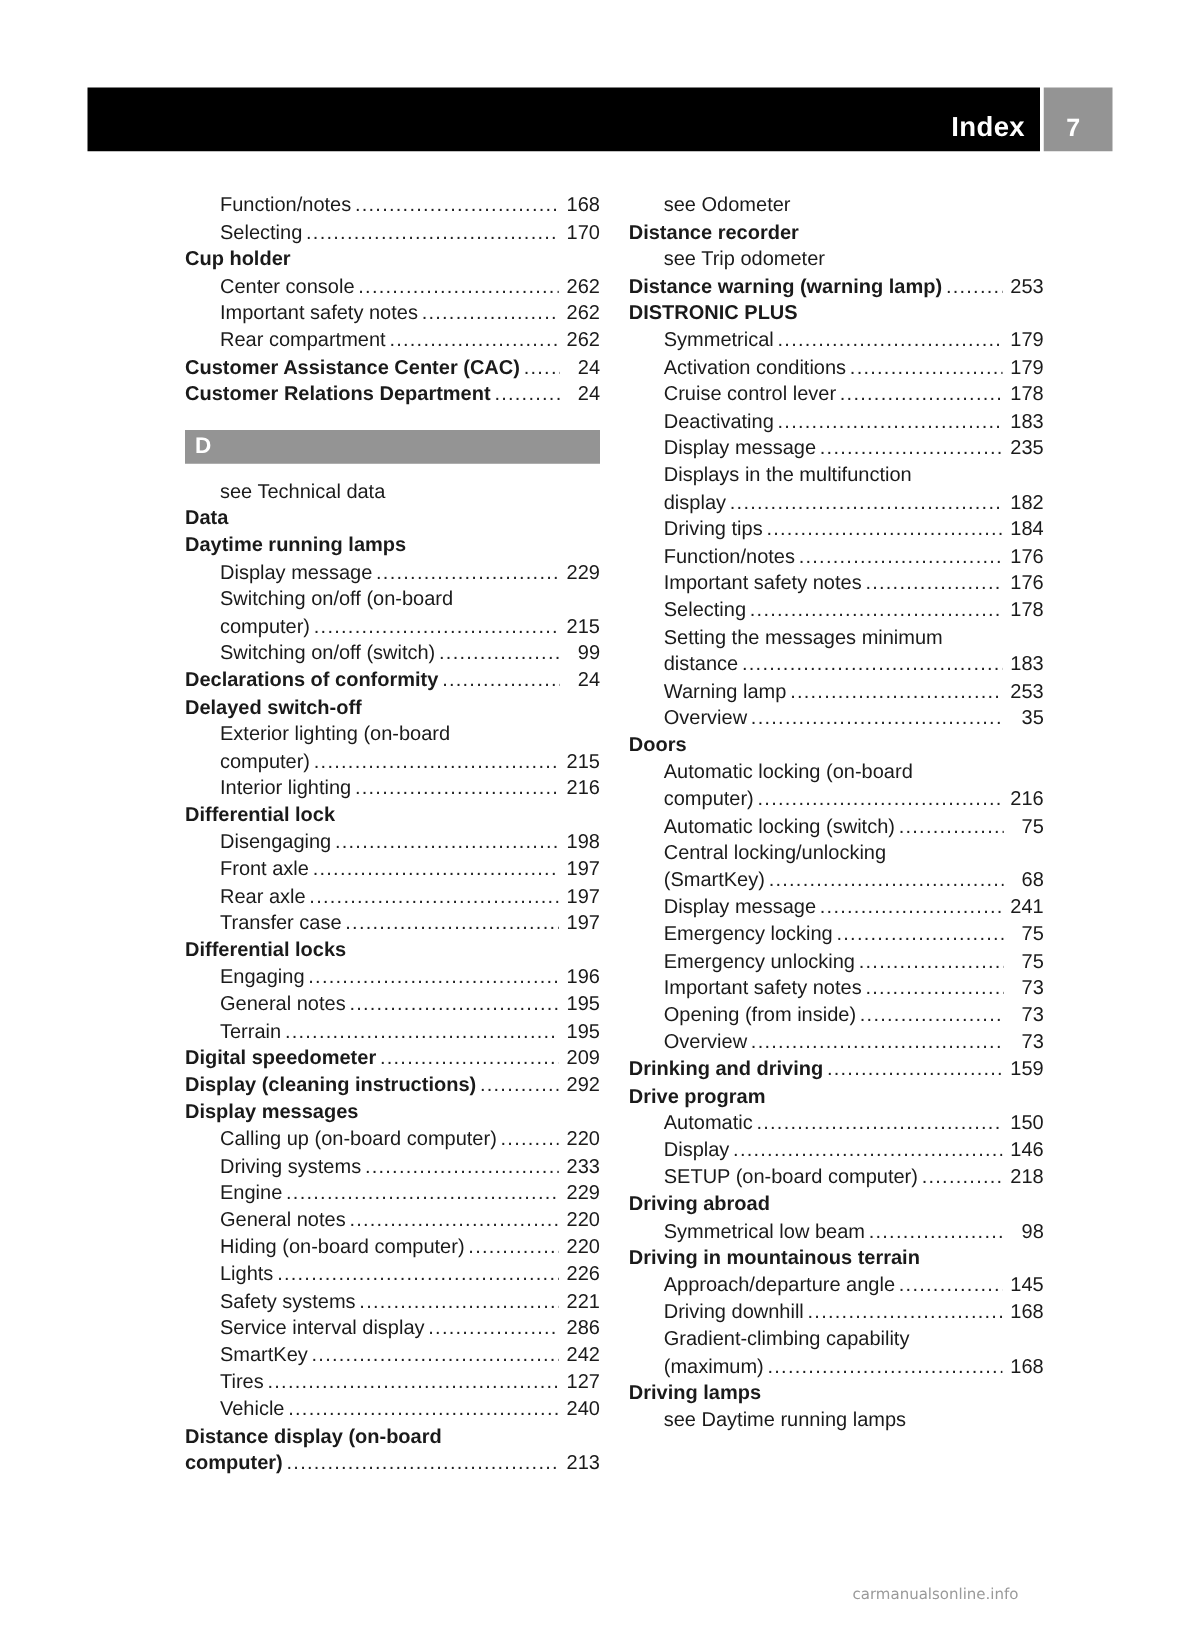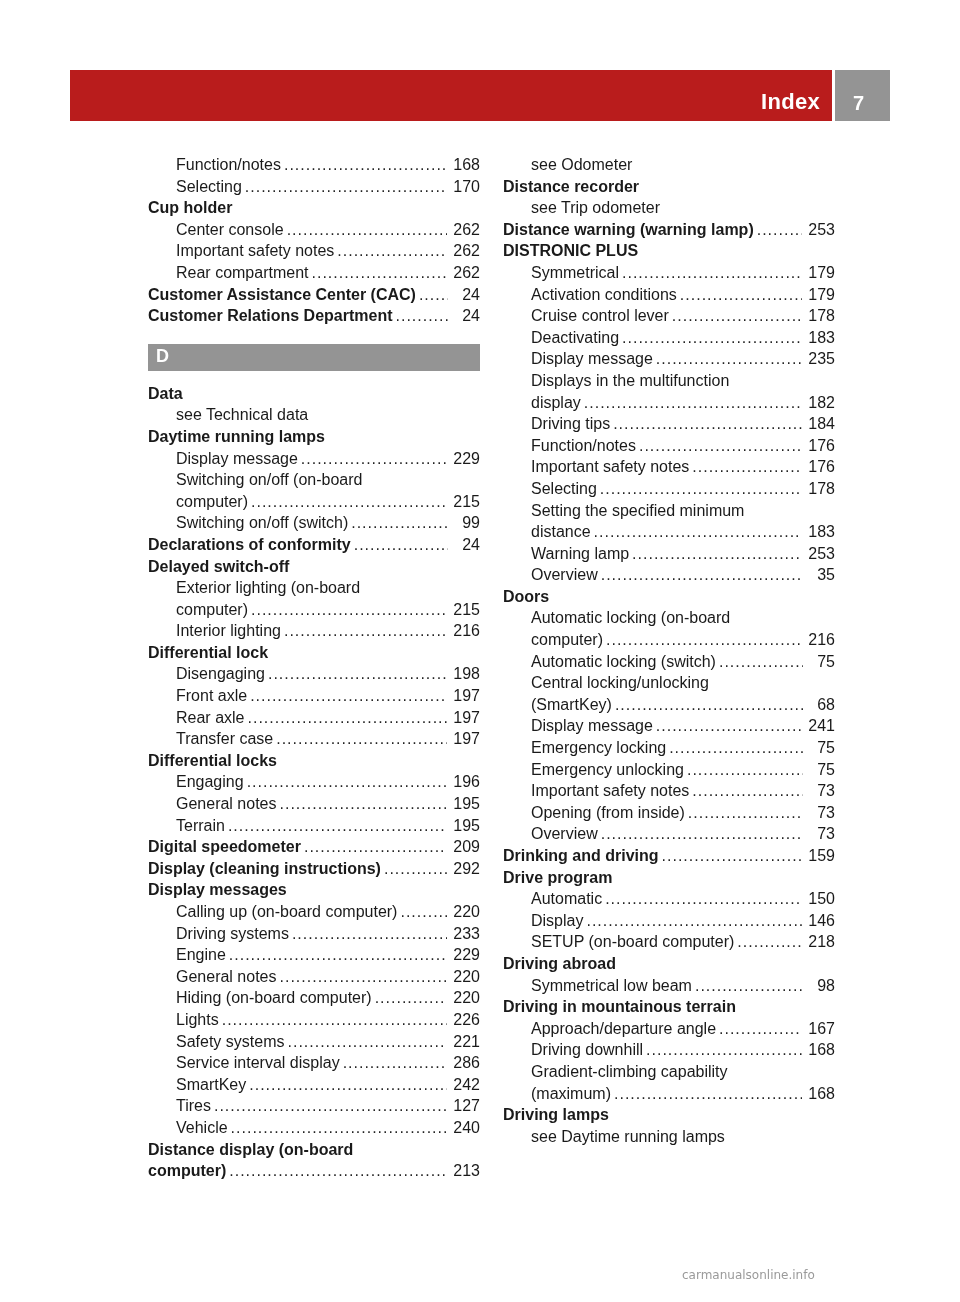--- a/index.html
+++ b/index.html
@@ -14,21 +14,21 @@
       overflow: hidden;
       font-family: "Liberation Sans", "DejaVu Sans", sans-serif;
       color: #1a1a1a;
     }
     .header-bar {
       position: absolute;
       left: 70px;
       top: 70px;
       width: 762px;
       height: 51px;
-      background: #b91c1c;
+      background: #000000;
     }
     .header-title {
       position: absolute;
       right: 12px;
       bottom: 6px;
       color: #ffffff;
       font-weight: bold;
       font-size: 22px;
       letter-spacing: 0.3px;
     }
@@ -164,25 +164,25 @@
       <div class="entry main">
         <span class="label">Customer Relations Department</span>
         <span class="leader"></span>
         <span class="page">24</span>
       </div>
     </div>
   <div class="section-bar">
     <span>D</span>
   </div>
   <div id="left-after">
+      <div class="entry sub noleader">
+        <span class="label">see Technical data</span>
+      </div>
       <div class="entry main noleader">
         <span class="label">Data</span>
-      </div>
-      <div class="entry sub noleader">
-        <span class="label">see Technical data</span>
       </div>
       <div class="entry main noleader">
         <span class="label">Daytime running lamps</span>
       </div>
       <div class="entry sub">
         <span class="label">Display message</span>
         <span class="leader"></span>
         <span class="page">229</span>
       </div>
       <div class="entry sub noleader">
@@ -405,21 +405,21 @@
         <span class="label">Important safety notes</span>
         <span class="leader"></span>
         <span class="page">176</span>
       </div>
       <div class="entry sub">
         <span class="label">Selecting</span>
         <span class="leader"></span>
         <span class="page">178</span>
       </div>
       <div class="entry sub noleader">
-        <span class="label">Setting the specified minimum</span>
+        <span class="label">Setting the messages minimum</span>
       </div>
       <div class="entry sub">
         <span class="label">distance</span>
         <span class="leader"></span>
         <span class="page">183</span>
       </div>
       <div class="entry sub">
         <span class="label">Warning lamp</span>
         <span class="leader"></span>
         <span class="page">253</span>
@@ -513,21 +513,21 @@
         <span class="label">Symmetrical low beam</span>
         <span class="leader"></span>
         <span class="page">98</span>
       </div>
       <div class="entry main noleader">
         <span class="label">Driving in mountainous terrain</span>
       </div>
       <div class="entry sub">
         <span class="label">Approach/departure angle</span>
         <span class="leader"></span>
-        <span class="page">167</span>
+        <span class="page">145</span>
       </div>
       <div class="entry sub">
         <span class="label">Driving downhill</span>
         <span class="leader"></span>
         <span class="page">168</span>
       </div>
       <div class="entry sub noleader">
         <span class="label">Gradient-climbing capability</span>
       </div>
       <div class="entry sub">

